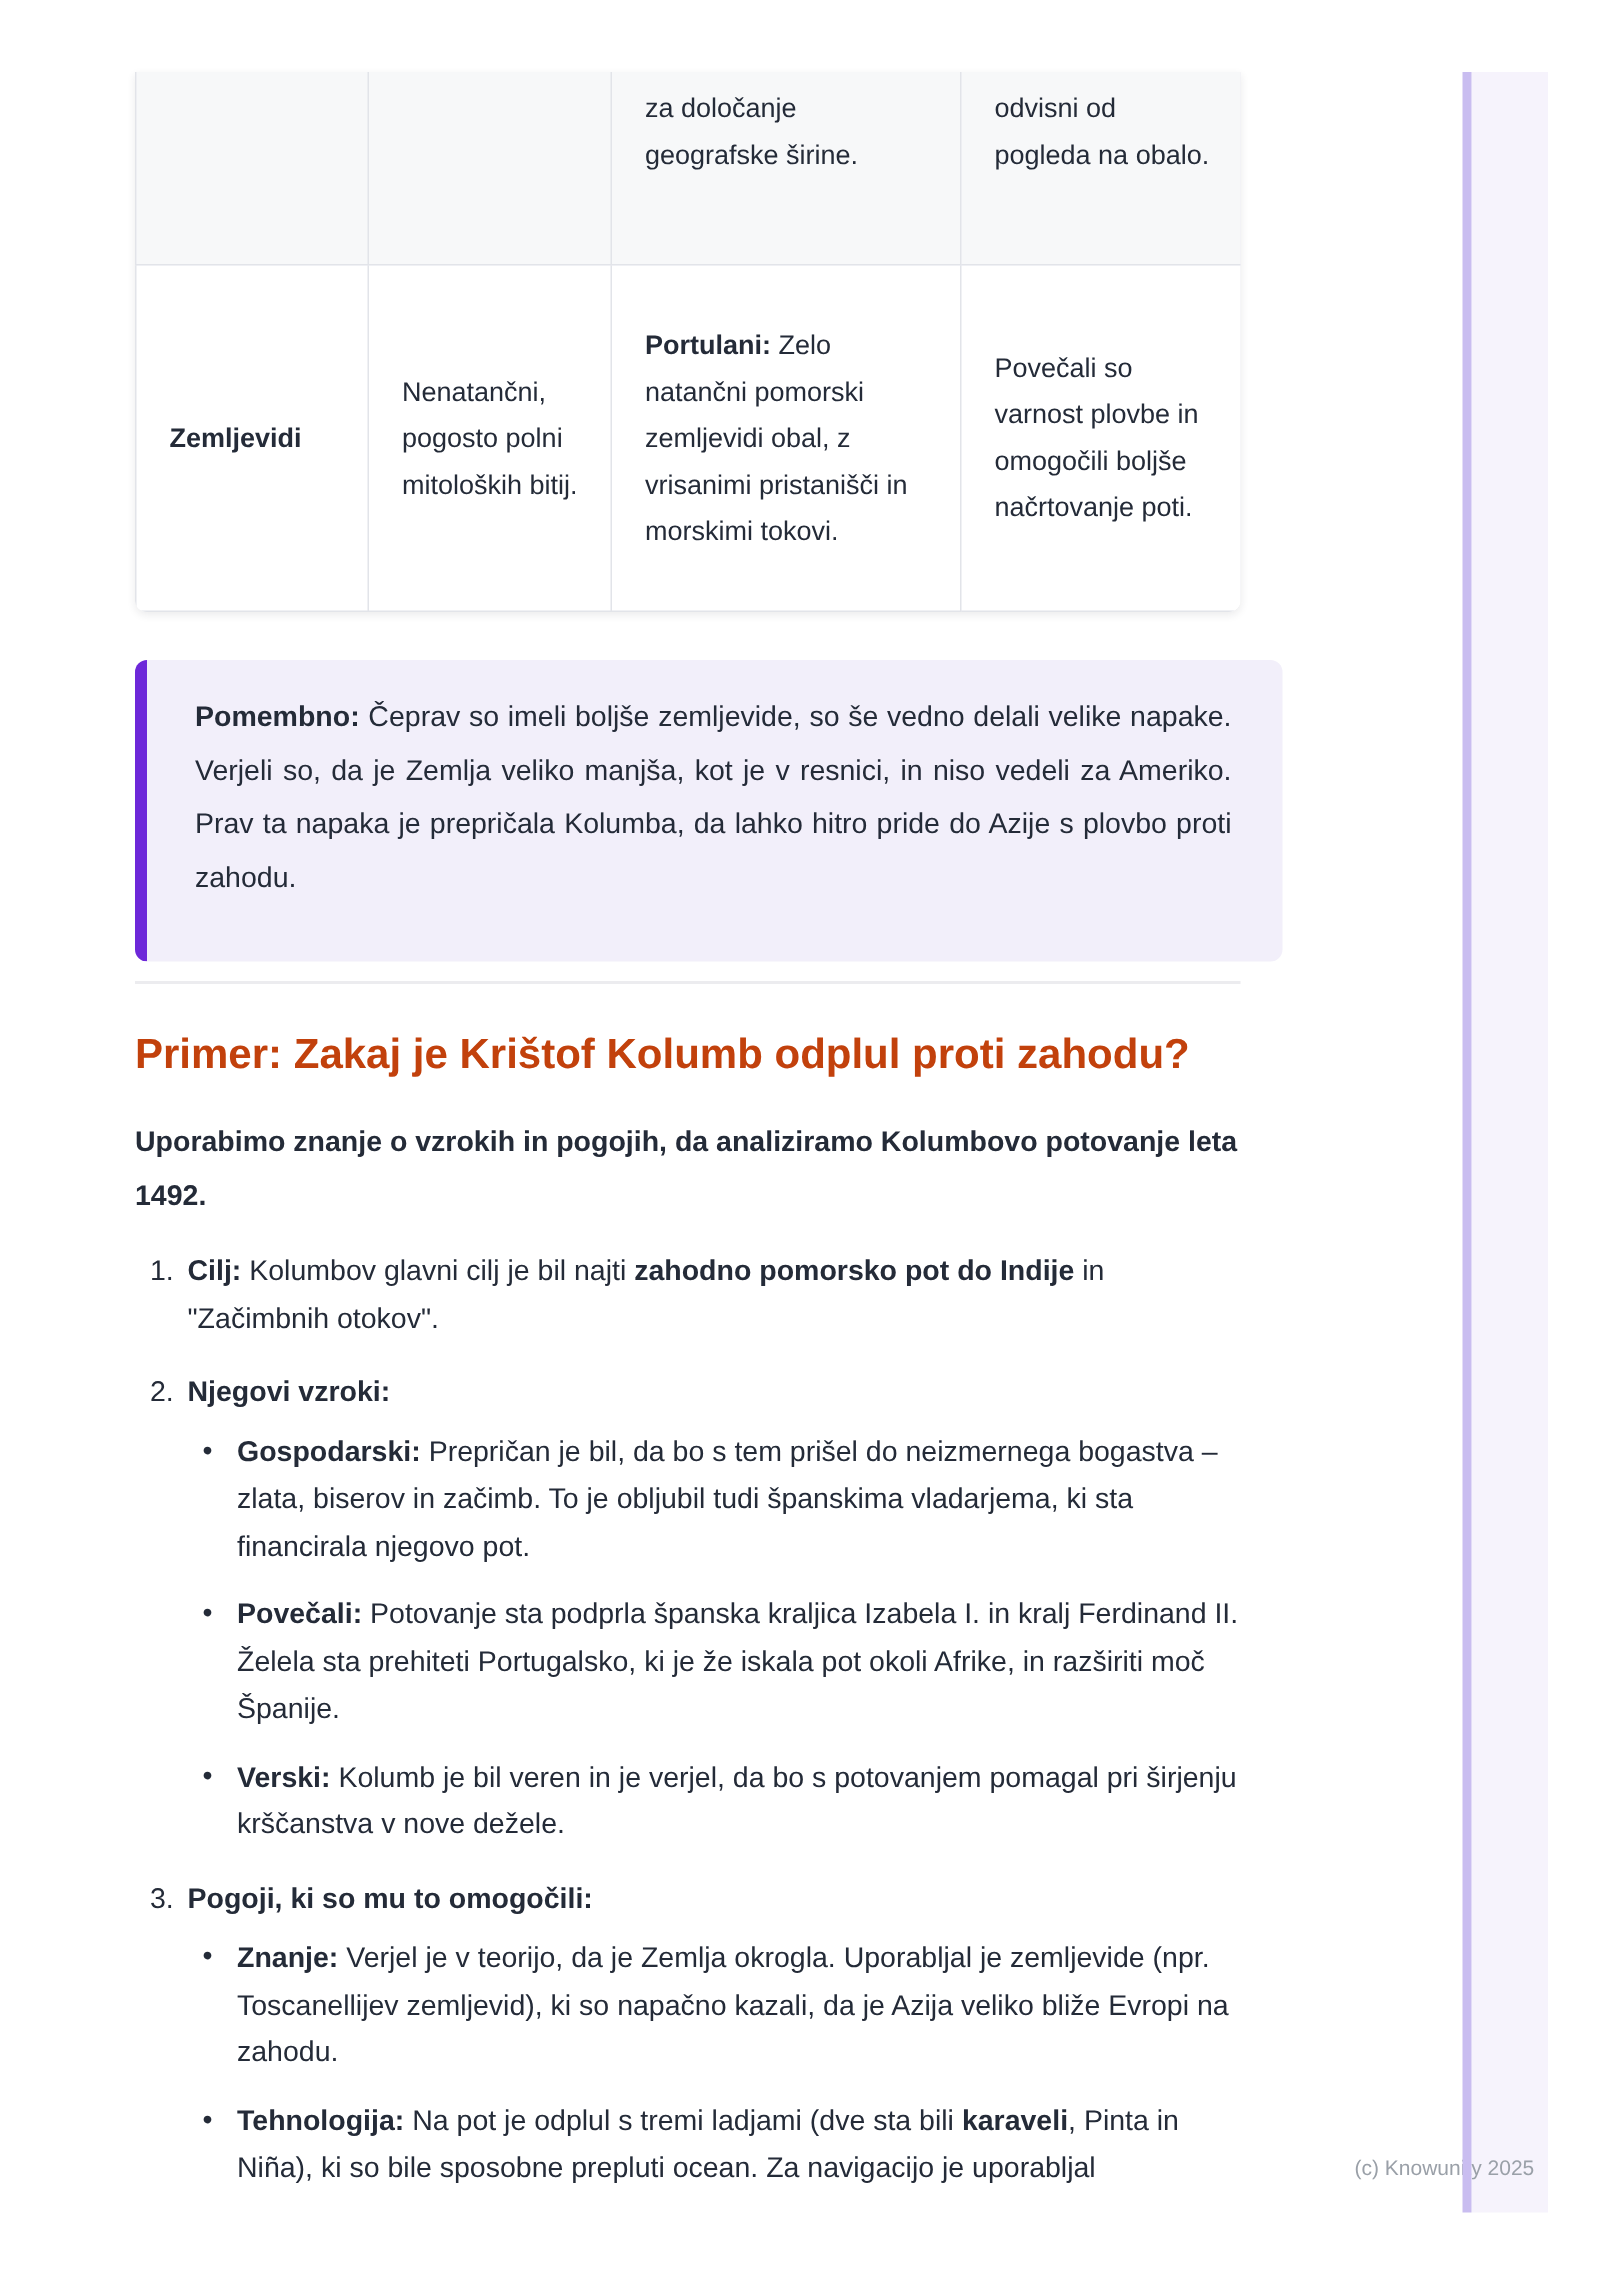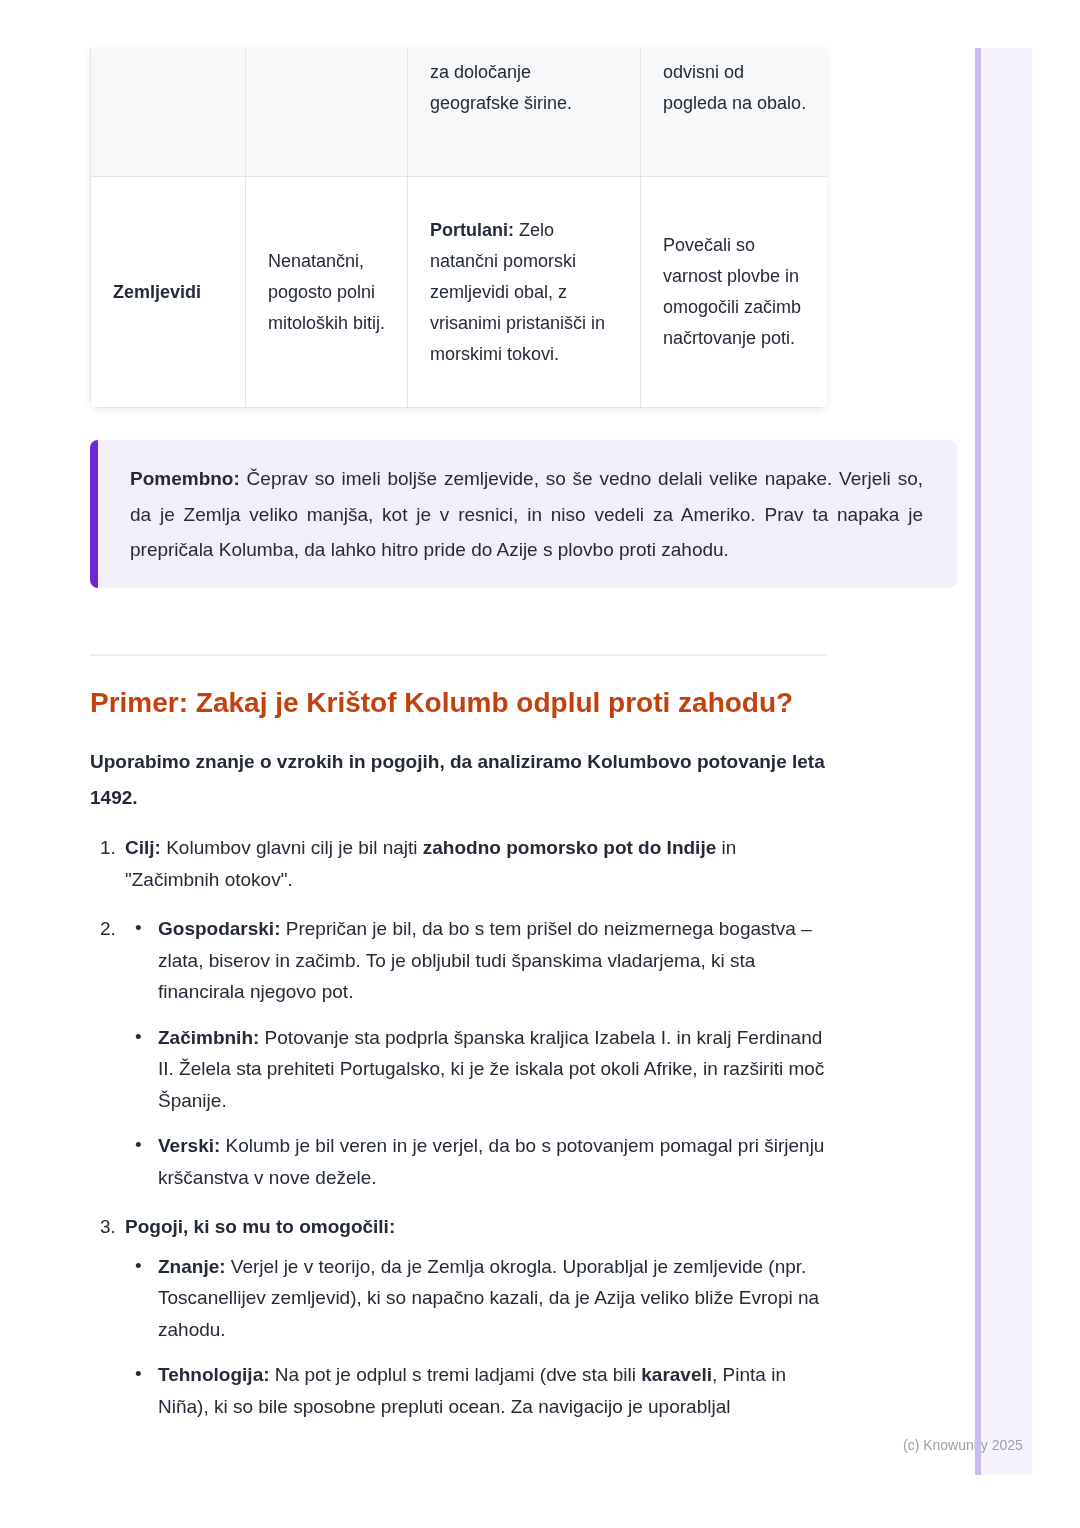--- a/index.html
+++ b/index.html
@@ -27,23 +27,23 @@
     word-wrap:break-word;
   }
   .doc-table tr.row-top td{
     height:119px;background:#f7f8f9;vertical-align:top;
     padding-top:9px;border-top:none;
   }
   .doc-table tr.row-main td{height:230px;background:#ffffff;}
 
   
   .callout{
-    position:absolute;left:90px;top:440px;width:867px;box-sizing:border-box;
+    position:absolute;left:90px;top:440px;width:765px;box-sizing:border-box;
     background:#f2effa;border-left:8px solid #6d28d9;border-radius:8px;
-    padding:21px 34px 20px 32px;
+    padding:21px 34px 38px 32px;
   }
   .callout p{margin:0;font-size:19px;line-height:35.5px;text-align:justify;}
 
   
   .divider{position:absolute;left:90px;top:654px;width:737px;height:2px;background:#ececef;border:none;margin:0;}
   .heading{
     position:absolute;left:90px;top:686px;width:740px;margin:0;
     font-size:28px;line-height:34px;font-weight:700;color:#c2410c;
   }
   .intro{position:absolute;left:90px;top:744px;width:737px;margin:0;font-size:19px;line-height:36px;font-weight:bold;}
@@ -83,21 +83,21 @@
       <tr class="row-top">
         <td></td>
         <td></td>
         <td>za določanje geografske širine.</td>
         <td>odvisni od pogleda na obalo.</td>
       </tr>
       <tr class="row-main">
         <td><b>Zemljevidi</b></td>
         <td>Nenatančni, pogosto polni mitoloških bitij.</td>
         <td><b>Portulani:</b> Zelo natančni pomorski zemljevidi obal, z vrisanimi pristanišči in morskimi tokovi.</td>
-        <td>Povečali so varnost plovbe in omogočili začimb načrtovanje poti.</td>
+        <td>Povečali so varnost plovbe in omogočili boljše načrtovanje poti.</td>
       </tr>
     </tbody>
   </table>
 </div>
 
 <aside class="callout">
   <p><b>Pomembno:</b> Čeprav so imeli boljše zemljevide, so še vedno delali velike napake. Verjeli so, da je Zemlja veliko manjša, kot je v resnici, in niso vedeli za Ameriko. Prav ta napaka je prepričala Kolumba, da lahko hitro pride do Azije s plovbo proti zahodu.</p>
 </aside>
 
 <hr class="divider">
@@ -107,28 +107,29 @@
 <p class="intro">Uporabimo znanje o vzrokih in pogojih, da analiziramo Kolumbovo potovanje leta 1492.</p>
 
 <ol class="list">
   <li class="num-item">
     <span class="num">1.</span>
     <div class="li-text"><b>Cilj:</b> Kolumbov glavni cilj je bil najti <b>zahodno pomorsko pot do Indije</b> in "Začimbnih otokov".</div>
   </li>
 
   <li class="num-item">
     <span class="num">2.</span>
+    <div class="li-text"><b>Njegovi vzroki:</b></div>
     <ul class="bullets">
       <li class="bullet-item">
         <span class="dot">•</span>
         <div class="b-text"><b>Gospodarski:</b> Prepričan je bil, da bo s tem prišel do neizmernega bogastva – zlata, biserov in začimb. To je obljubil tudi španskima vladarjema, ki sta financirala njegovo pot.</div>
       </li>
       <li class="bullet-item">
         <span class="dot">•</span>
-        <div class="b-text"><b>Začimbnih:</b> Potovanje sta podprla španska kraljica Izabela I. in kralj Ferdinand II. Želela sta prehiteti Portugalsko, ki je že iskala pot okoli Afrike, in razširiti moč Španije.</div>
+        <div class="b-text"><b>Povečali:</b> Potovanje sta podprla španska kraljica Izabela I. in kralj Ferdinand II. Želela sta prehiteti Portugalsko, ki je že iskala pot okoli Afrike, in razširiti moč Španije.</div>
       </li>
       <li class="bullet-item">
         <span class="dot">•</span>
         <div class="b-text"><b>Verski:</b> Kolumb je bil veren in je verjel, da bo s potovanjem pomagal pri širjenju krščanstva v nove dežele.</div>
       </li>
     </ul>
   </li>
 
   <li class="num-item">
     <span class="num">3.</span>

